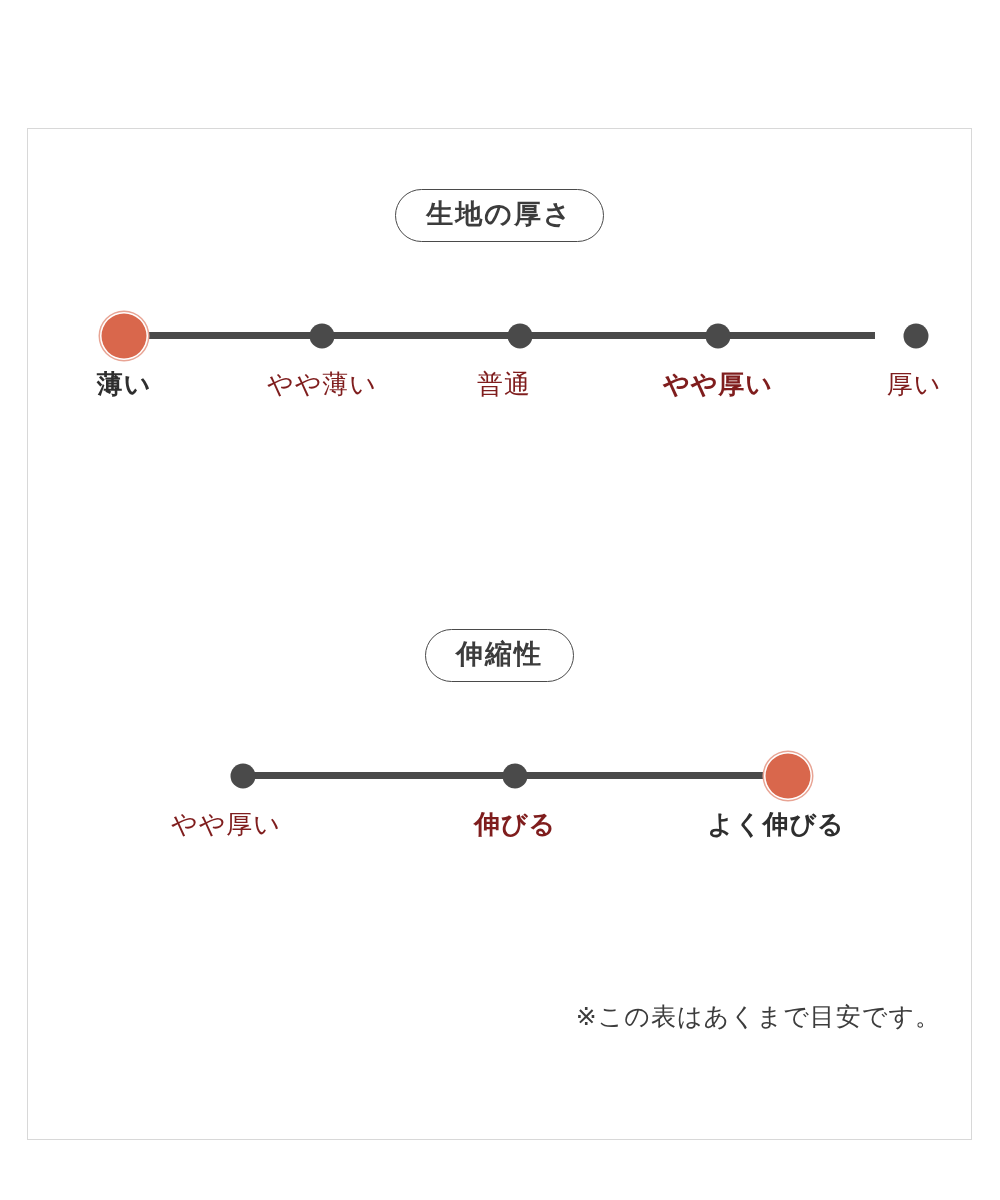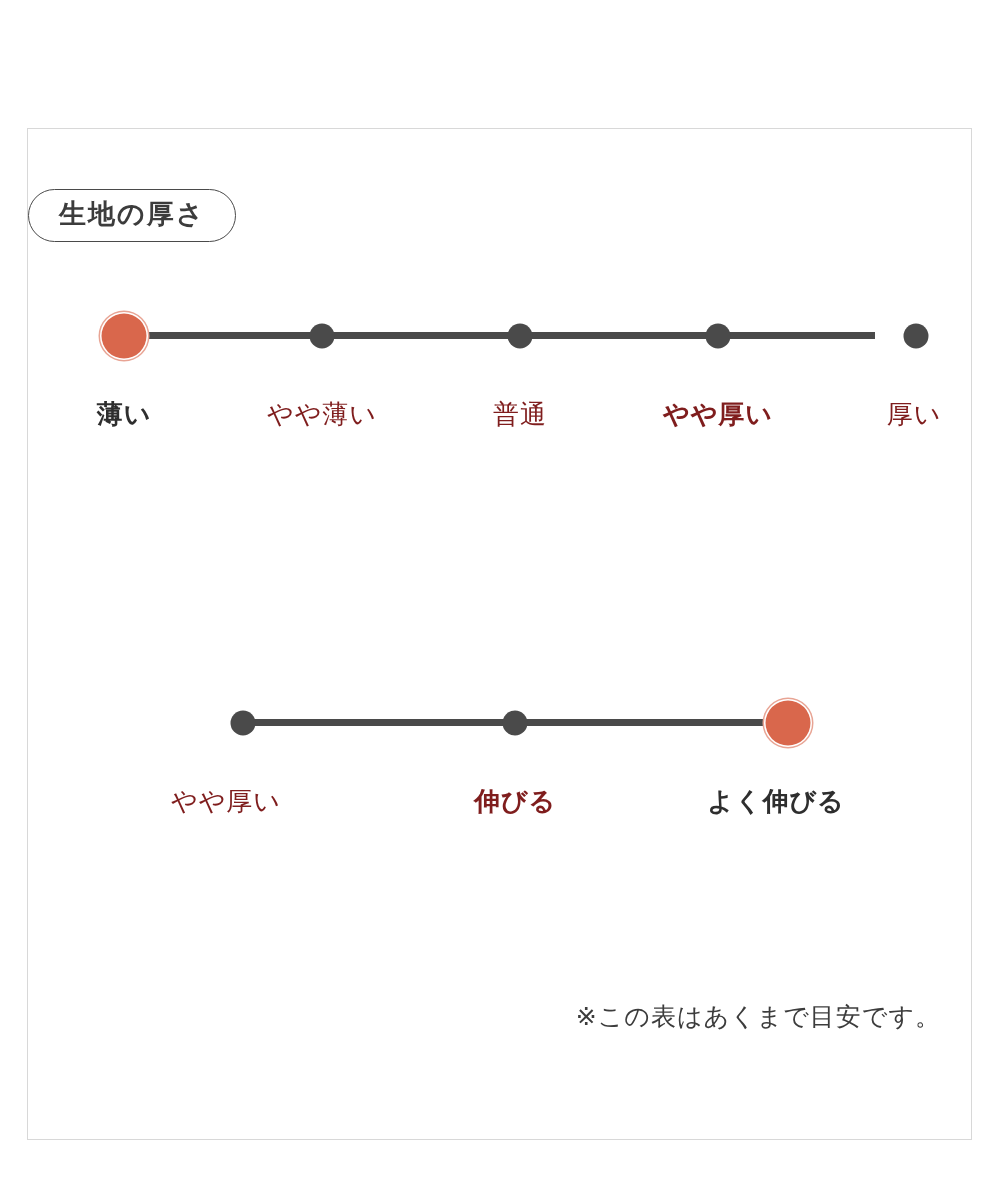--- a/index.html
+++ b/index.html
@@ -31,20 +31,21 @@
     position: absolute;
     left: 0;
     width: 100%;
   }
   .section.thickness { top: 60px; }
   .section.stretch   { top: 500px; }
 
   .pill-wrap {
     width: 100%;
     display: flex;
+    justify-content: center;
   }
   .pill {
     border: 1.6px solid #4a4a4a;
     border-radius: 34px;
     padding: 11px 30px 13px;
     font-size: 27px;
     font-weight: 700;
     letter-spacing: 2px;
     color: #3c3c3c;
     line-height: 1;
@@ -75,21 +76,21 @@
   .node.active {
     width: 45px;
     height: 45px;
     background: #d9674c;
     box-shadow: 0 0 0 1.5px #ffffff, 0 0 0 3px #e8a494;
   }
 
   .labels {
     position: relative;
     height: 52px;
-    margin-top: 32px;
+    margin-top: 2px;
   }
   .label {
     position: absolute;
     transform: translateX(-50%);
     font-size: 26px;
     line-height: 1.1;
     color: #7f1d1d;
     white-space: nowrap;
     letter-spacing: 1px;
   }
@@ -123,27 +124,30 @@
       <div class="node active" style="left:96px;"></div>
       <div class="node" style="left:294px;"></div>
       <div class="node" style="left:492px;"></div>
       <div class="node" style="left:690px;"></div>
       <div class="node" style="left:888px;"></div>
     </div>
 
     <div class="labels">
       <div class="label active" style="left:96px;">薄い</div>
       <div class="label" style="left:294px;">やや薄い</div>
-      <div class="label" style="left:492px;">普通</div>
+      <div class="label" style="left:476px;">普通</div>
       <div class="label" style="left:690px;font-weight:bold;">やや厚い</div>
       <div class="label" style="left:886px;">厚い</div>
     </div>
   </div>
 
   <div class="section stretch">
+    <div class="pill-wrap">
+      <div class="pill">伸縮性</div>
+    </div>
 
     <div class="scale">
       <div class="track" style="left:215px; width:545px;"></div>
       <div class="node" style="left:215px;"></div>
       <div class="node" style="left:487px;"></div>
       <div class="node active" style="left:760px;"></div>
     </div>
 
     <div class="labels">
       <div class="label" style="left:198px;">やや厚い</div>

